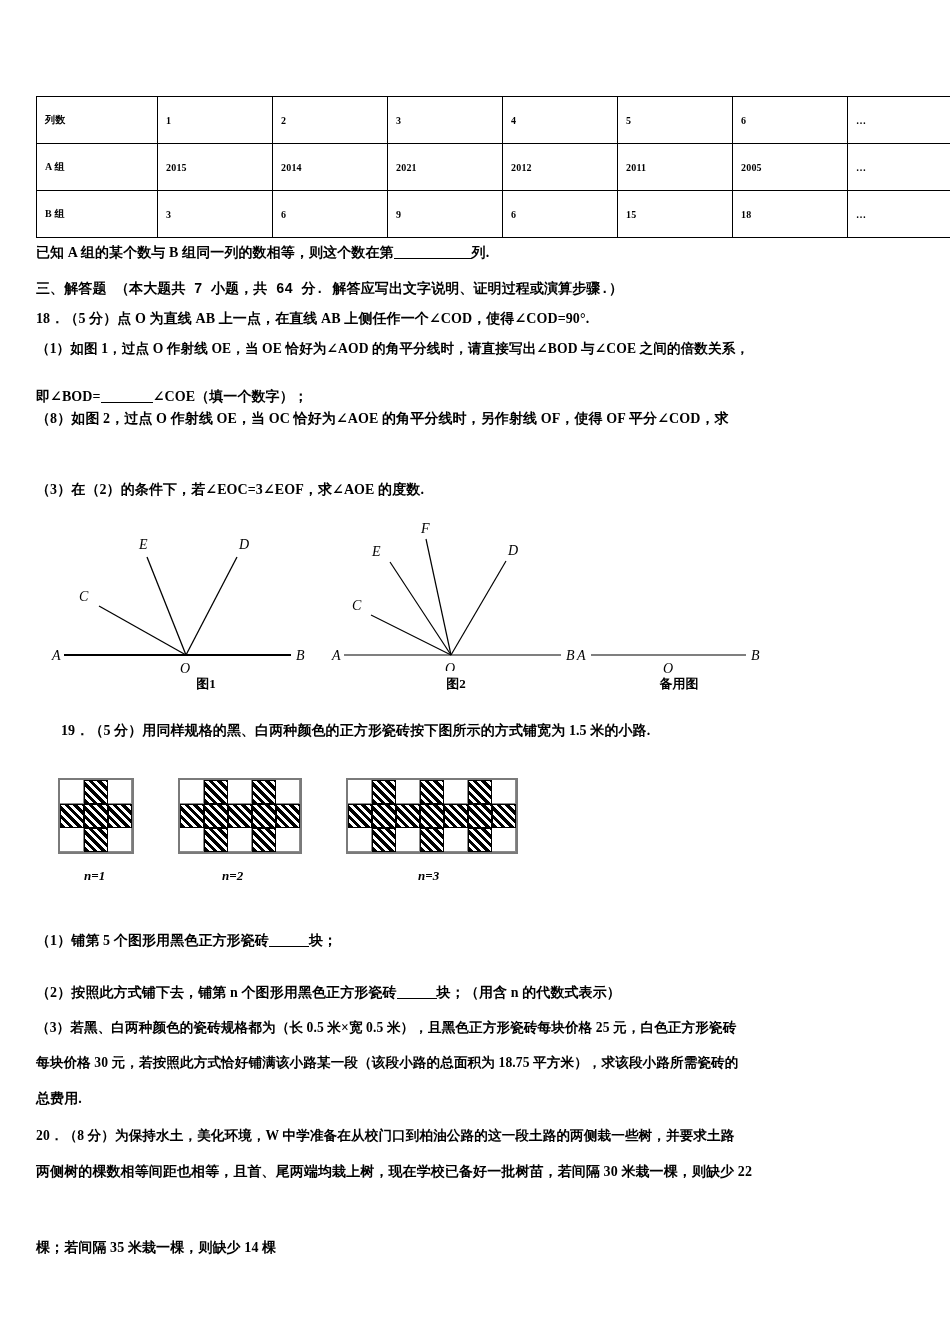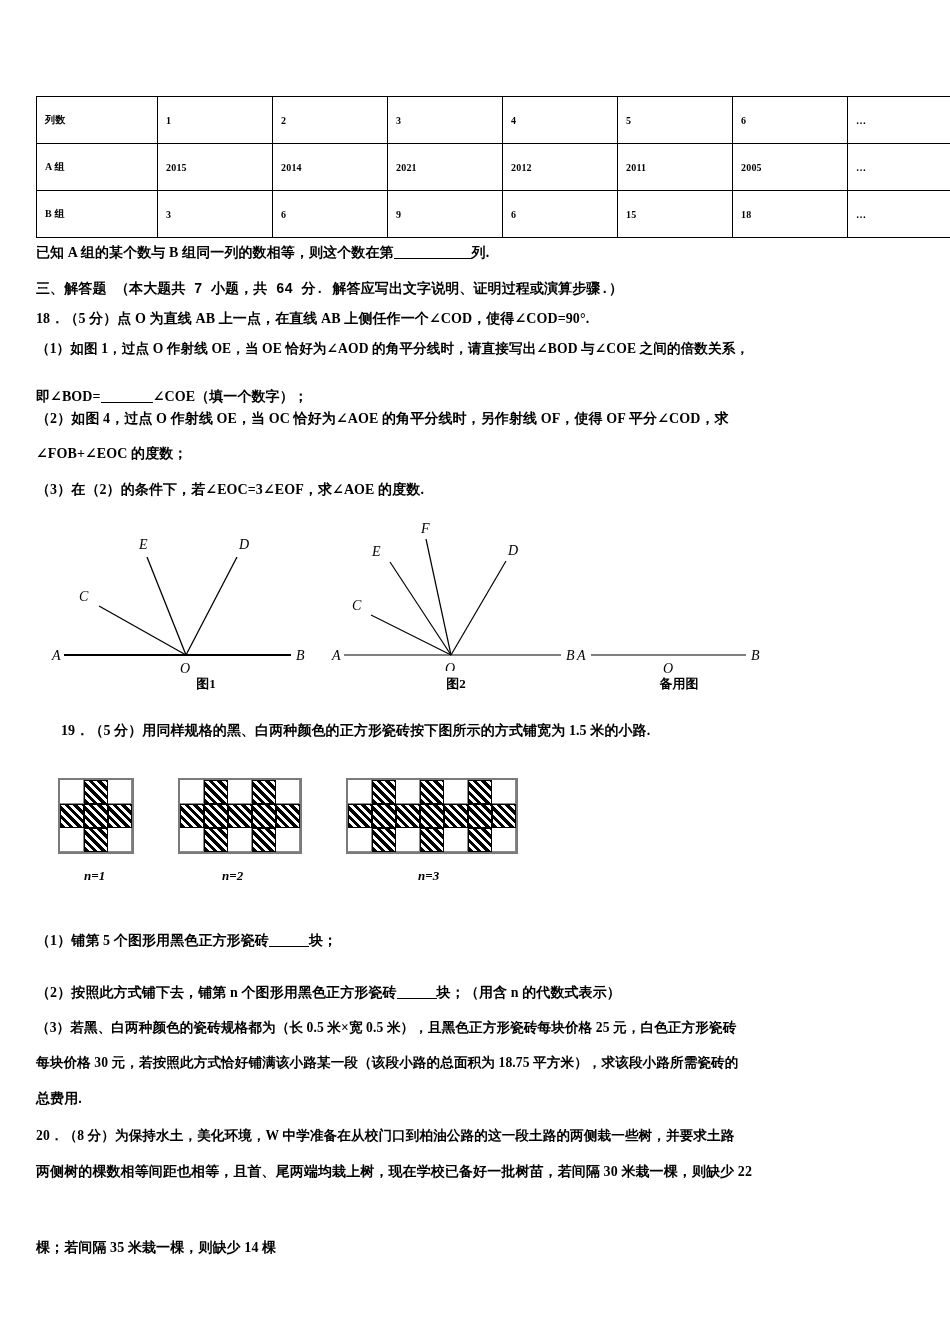--- a/index.html
+++ b/index.html
@@ -140,22 +140,21 @@
   <div class="p" style="top:279px;font-family:Liberation Mono, monospace;">三、解答题 （本大题共 7 小题，共 64 分. 解答应写出文字说明、证明过程或演算步骤.）</div>
 
   <div class="p" style="top:308px;">18．（5 分）点 O 为直线 AB 上一点，在直线 AB 上侧任作一个∠COD，使得∠COD=90°.</div>
 
   <div class="p" style="top:339px;font-size:13.6px;">（1）如图 1，过点 O 作射线 OE，当 OE 恰好为∠AOD 的角平分线时，请直接写出∠BOD 与∠COE 之间的倍数关系，</div>
 
   <div class="p" style="top:371px;margin-top:15px;">
     <span>即∠BOD=</span><span class="blank-s"></span><span>∠COE（填一个数字）；</span>
   </div>
 
-  <div class="p" style="top:408px;">（2）如图 4，过点 O 作射线 OE，当 OC 恰好为∠AOE 的角平分线时，另作射线 OF，使得 OF 平分∠COD，求</div>
-  <div class="p" style="top:443px;">∠FOB+∠EOC 的度数；</div>
+  <div class="p" style="top:408px;">（8）如图 2，过点 O 作射线 OE，当 OC 恰好为∠AOE 的角平分线时，另作射线 OF，使得 OF 平分∠COD，求</div>
   <div class="p" style="top:479px;">（3）在（2）的条件下，若∠EOC=3∠EOF，求∠AOE 的度数.</div>
 
   <div class="figs">
 
     <svg width="300" height="160" style="position:absolute;left:10px;top:10px;">
       <line x1="18" y1="140" x2="245" y2="140" stroke="#000" stroke-width="2.2"></line>
       <line x1="140" y1="140" x2="53" y2="91" stroke="#000" stroke-width="1.3"></line>
       <line x1="140" y1="140" x2="101" y2="42" stroke="#000" stroke-width="1.3"></line>
       <line x1="140" y1="140" x2="191" y2="42" stroke="#000" stroke-width="1.3"></line>
       <text x="6" y="145" font-size="14" font-style="italic" font-family="Liberation Serif, serif">A</text>

